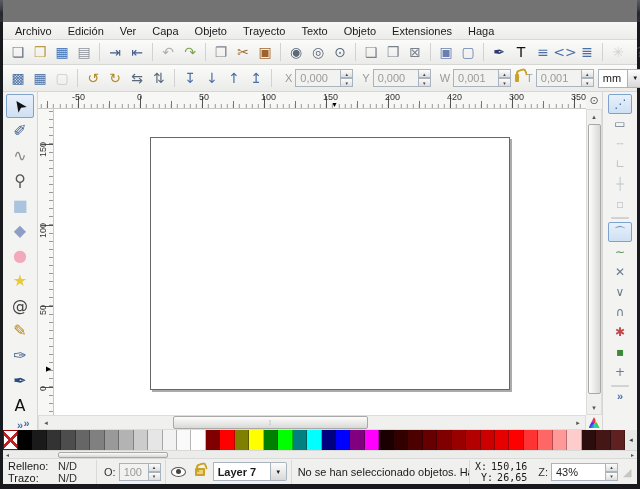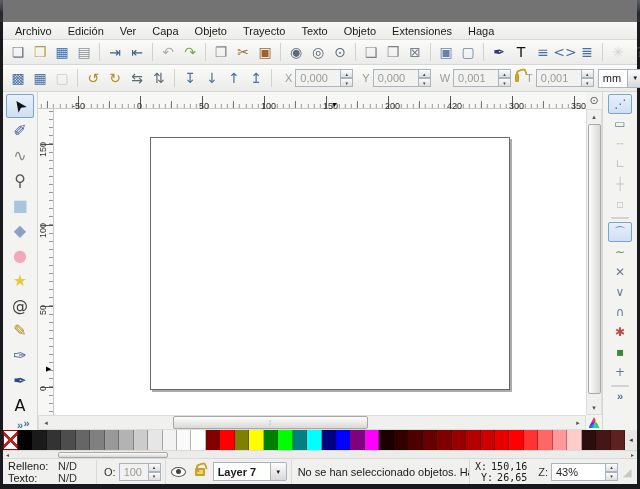--- a/index.html
+++ b/index.html
@@ -62,21 +62,21 @@
   .toolbox .tbtn .glyph { font-size:16px; }
   .rot-nw .glyph { display:inline-block; transform:rotate(-125deg); }
   .toolbox .ovf { margin-top:auto; margin-bottom:4px; }
 
   .hruler { position:absolute; left:35px; top:0; width:548px; height:17px; background:#f7f7f5; border-bottom:1px solid #c9c9c7;
     background-image:
       linear-gradient(90deg,#555 0 1px,transparent 1px),
       repeating-linear-gradient(90deg,#777 0 1px,transparent 1px 31px),
       repeating-linear-gradient(90deg,#999 0 1px,transparent 1px 6.2px);
     background-size:62px 12px,62px 7px,62px 4px; background-position:40px bottom,40px bottom,2.8px bottom; background-repeat:repeat-x; }
-  .hruler .rlabel { position:absolute; top:9px; font-size:9px; color:#333; }
+  .hruler .rlabel { position:absolute; top:0; font-size:9px; color:#333; }
   .hmarker { position:absolute; top:9px; font-size:7px; color:#000; }
   .vruler { position:absolute; left:35px; top:17px; width:16px; height:306px; background:#f7f7f5; border-right:1px solid #c9c9c7;
     background-image:
       linear-gradient(180deg,#555 0 1px,transparent 1px),
       repeating-linear-gradient(180deg,#999 0 1px,transparent 1px 8.1px);
     background-size:12px 81px,4px 81px; background-position:right 35px,right 2px; background-repeat:repeat-y; }
   .vruler .rlabel { position:absolute; left:0px; font-size:9px; color:#333; writing-mode:vertical-rl; transform:rotate(180deg); }
   .vmarker { position:absolute; left:8px; font-size:7px; color:#000; }
   .cornerbtn { position:absolute; left:583px; top:0px; width:16px; height:17px; display:flex; align-items:center; justify-content:center; color:#555; font-size:11px; }
 
@@ -553,21 +553,21 @@
       <span class="arr" style="right:3px">▸</span>
     </div>
 
     <div class="statusbar">
       <div class="fs-block">
         <div class="fs-row">
             <span class="lbl">Relleno:</span>
             <span class="val">N/D</span>
           </div>
         <div class="fs-row">
-            <span class="lbl">Texto:</span>
+            <span class="lbl">Trazo:</span>
             <span class="val">N/D</span>
           </div>
       </div>
       <div class="op-block">
         <span class="fldlbl" style="color:#333">O:</span>
         <input class="fld" disabled="" value="100" style="">
         <span class="spinbtns">
             <span>▴</span>
             <span>▾</span>
           </span>

